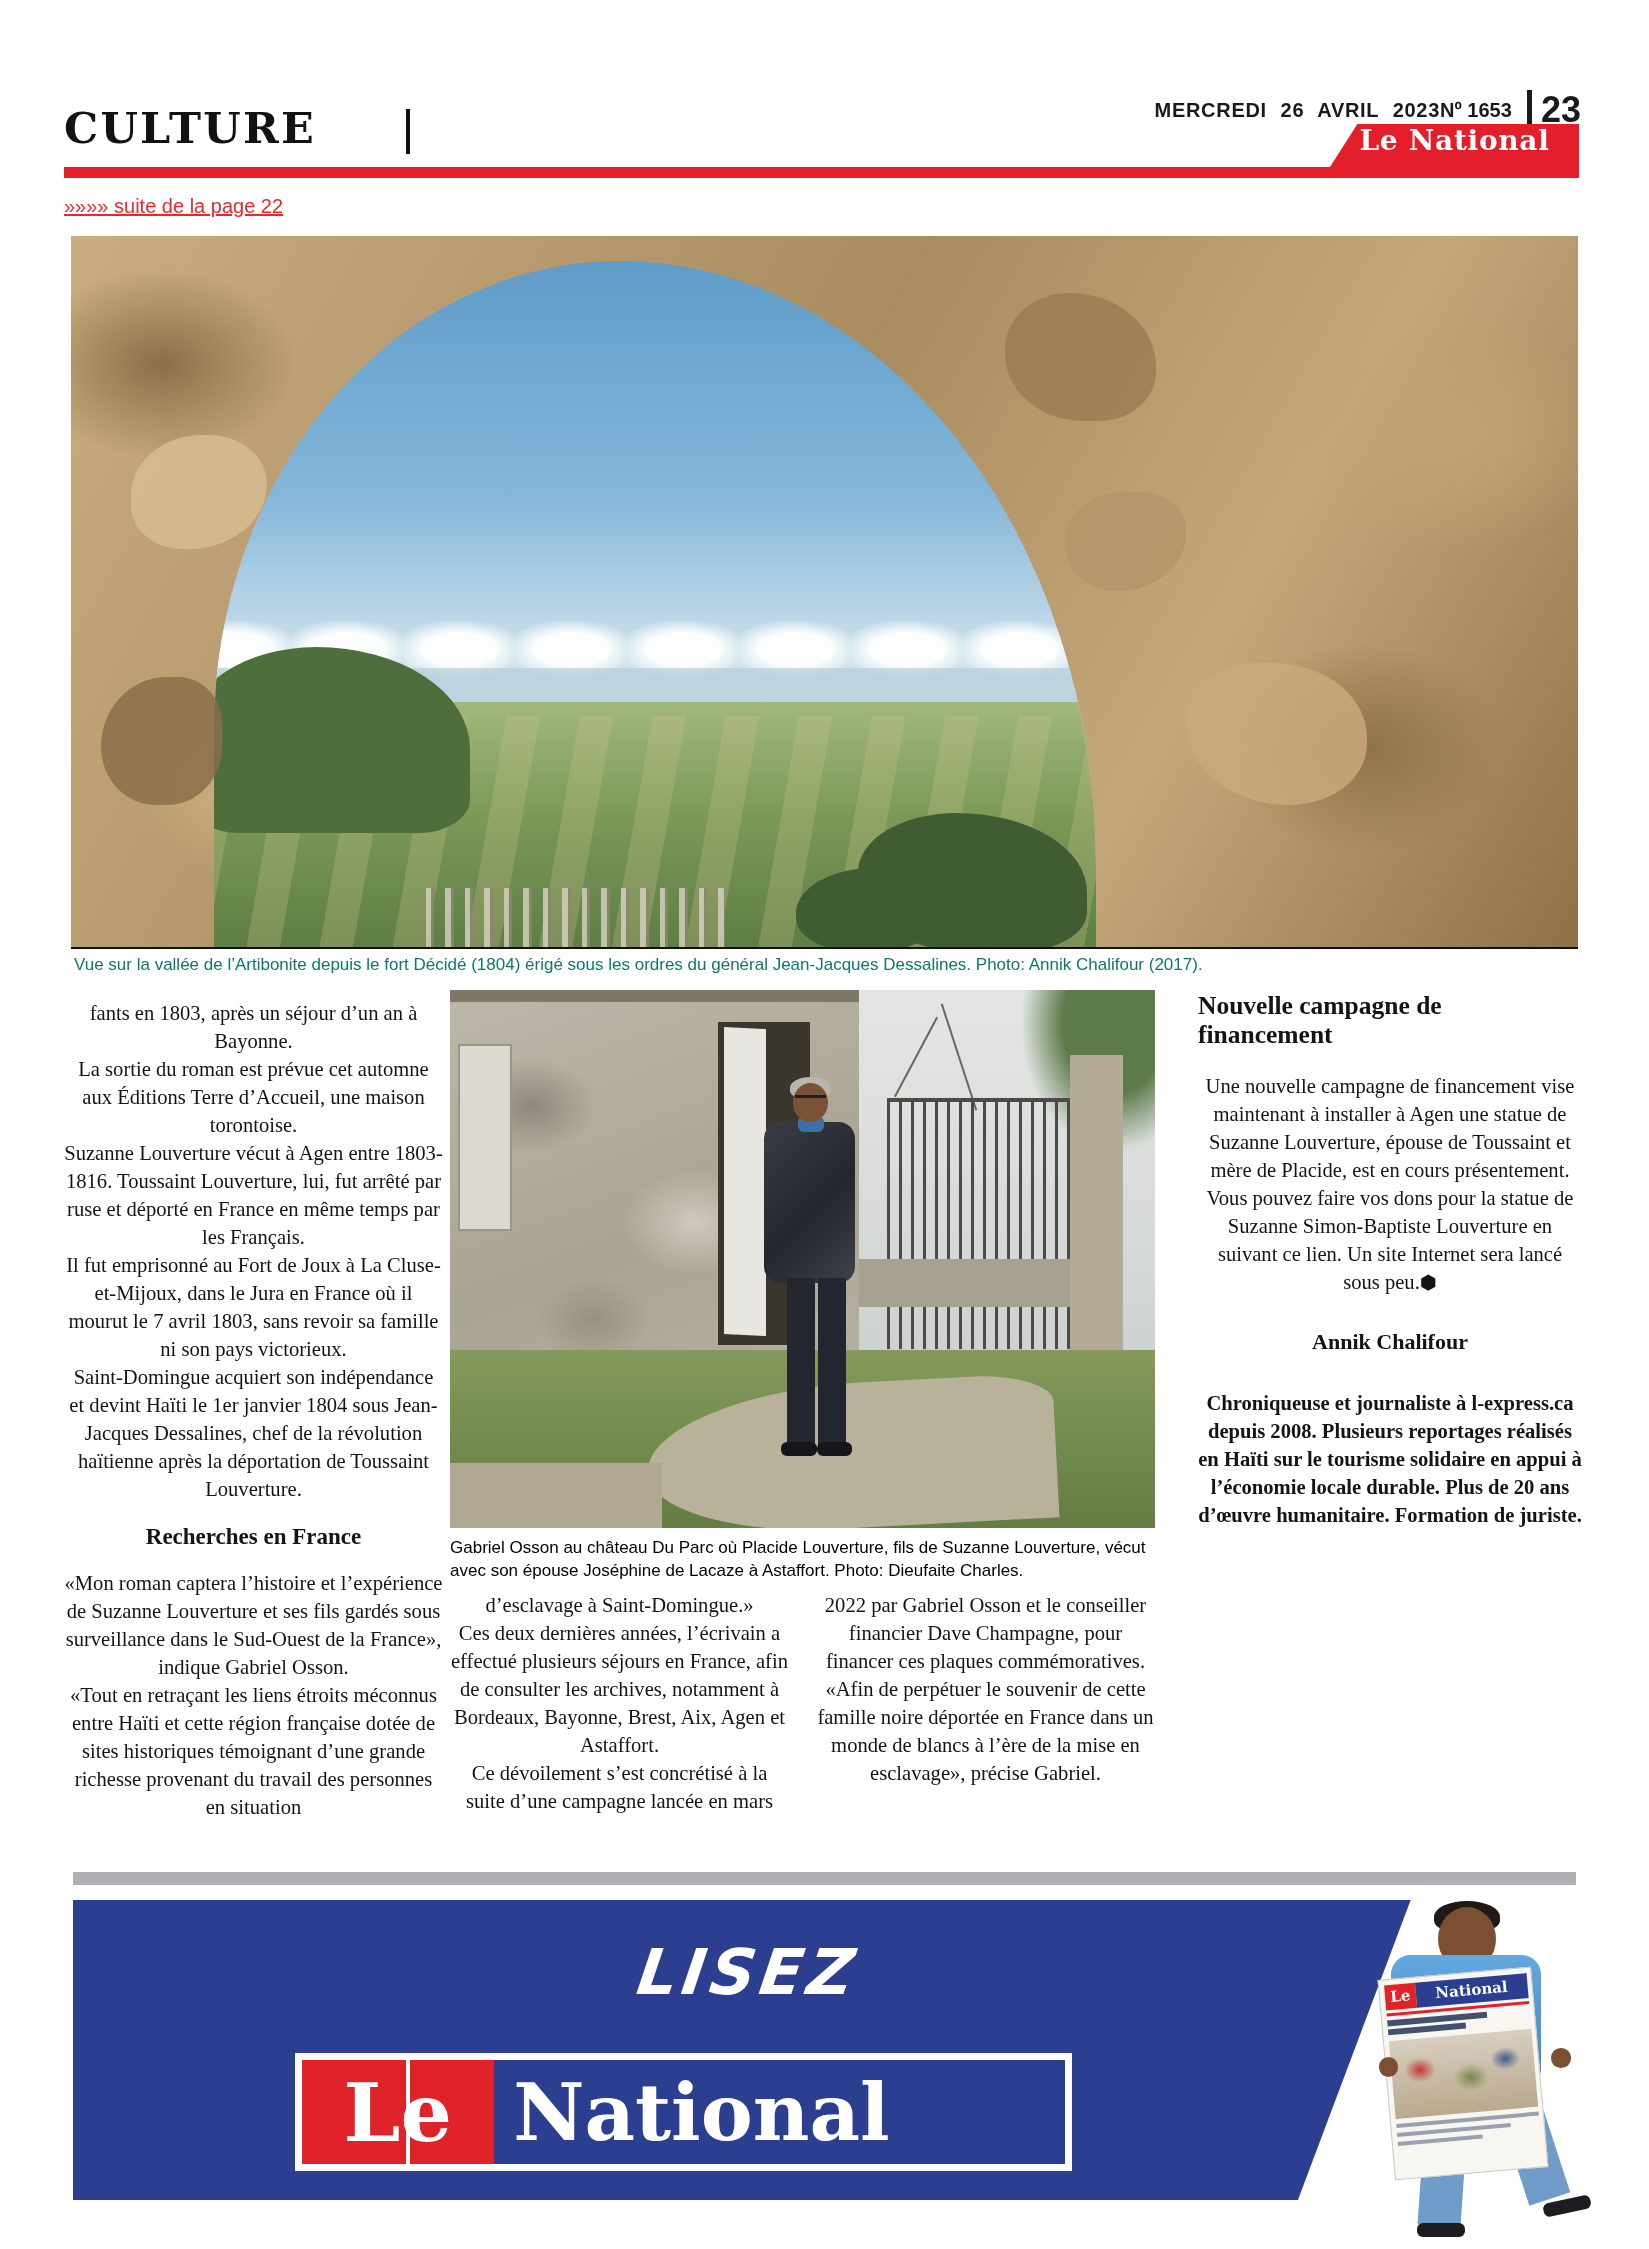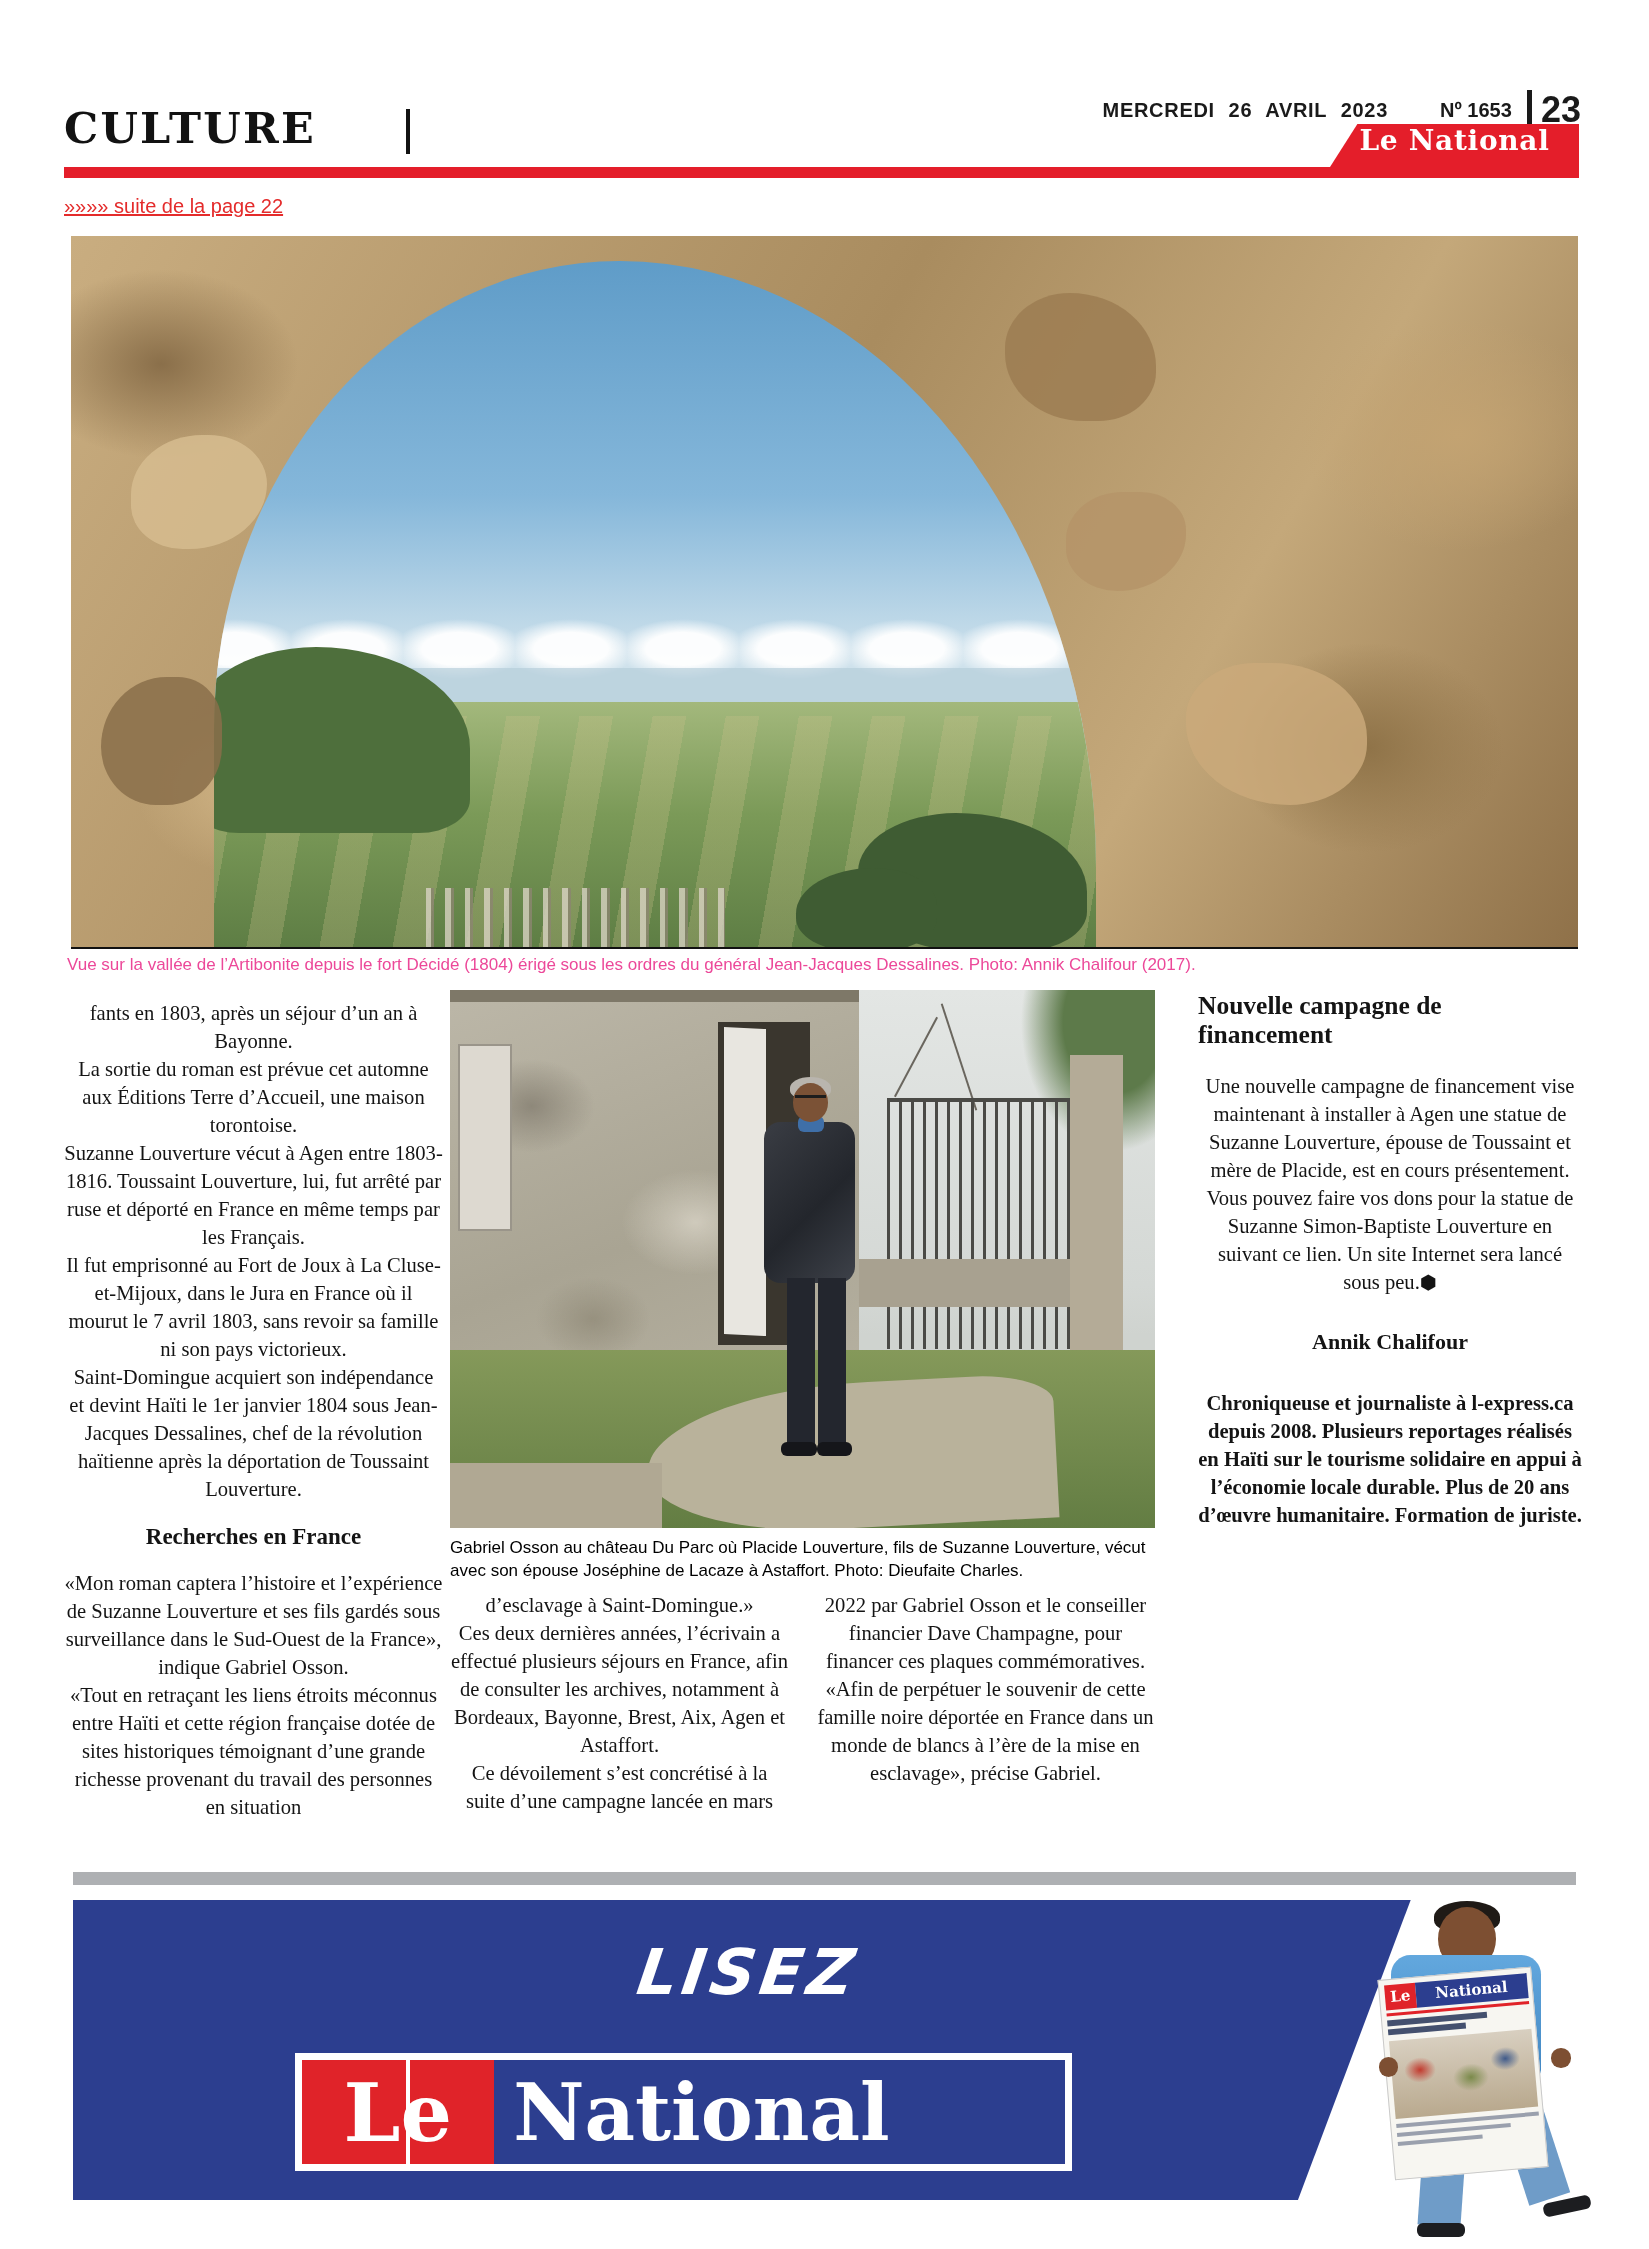--- a/index.html
+++ b/index.html
@@ -6,21 +6,21 @@
   .page{position:relative;width:1650px;height:2250px;background:#ffffff;overflow:hidden;
         font-family:"Liberation Serif","DejaVu Serif",serif;color:#111;}
 
   
   .culture{position:absolute;left:64px;top:103px;font-family:"DejaVu Serif","Liberation Serif",serif;
            font-weight:800;font-size:43px;letter-spacing:2.2px;color:#121212;}
   .hdr-divider{position:absolute;left:406px;top:109px;width:3.7px;height:45px;background:#121212;}
   .hdr-right{position:absolute;top:90px;right:69px;display:flex;align-items:center;
              font-family:"Liberation Sans","DejaVu Sans",sans-serif;font-weight:bold;color:#1a1a1a;}
   .hdr-date{font-size:20px;letter-spacing:0.7px;word-spacing:7.5px;}
-  .hdr-issue{font-size:20px;margin-left:52px;}
+  .hdr-issue{font-size:20px;}
   .hdr-pagebar{width:5.2px;height:40px;background:#1a1a1a;margin:0 9px 0 15px;}
   .hdr-pagenum{font-size:36px;line-height:1;}
   .masthead-band{position:absolute;left:1330px;top:124px;width:249px;height:43px;background:#e41e2a;
                  clip-path:polygon(11% 0,100% 0,100% 100%,0 100%);display:flex;align-items:flex-start;justify-content:center;}
   .masthead-band span{color:#fff;font-weight:bold;font-size:28px;letter-spacing:0.7px;
                       font-family:"DejaVu Serif","Liberation Serif",serif;}
   .red-rule{position:absolute;left:64px;top:167px;width:1515px;height:11.2px;background:#e41e2a;}
   .suite{position:absolute;left:64px;top:195px;font-family:"Liberation Sans","DejaVu Sans",sans-serif;
          font-size:20px;color:#e42b2b;text-decoration:underline;}
 
@@ -43,22 +43,22 @@
   .haze{position:absolute;left:0;top:59%;width:100%;height:9%;background:#b4ccd8;opacity:.65;}
   .valley{position:absolute;left:0;top:64%;width:100%;height:36%;
           background:linear-gradient(180deg,#a3b87c,#7b9a58 45%,#5d7d44);}
   .fields{position:absolute;left:0;top:66%;width:100%;height:34%;opacity:.5;
           background:repeating-linear-gradient(100deg, rgba(205,193,140,.55) 0 33px, rgba(0,0,0,0) 33px 72px);}
   .hill{position:absolute;left:-3%;top:56%;width:32%;height:27%;background:#4e6f3c;
         border-radius:50% 60% 20% 20%;}
   .tree-clump{position:absolute;background:#3f5c33;}
   .village{position:absolute;left:24%;bottom:0;width:34%;height:9%;opacity:.8;
            background:repeating-linear-gradient(90deg,#d8d2c2 0 5.2px,#8b8570 5.2px 8.2px,rgba(0,0,0,0) 8.2px 19.5px);}
-  .photo-caption{position:absolute;left:67px;top:955px;width:1507px;
-                 font-family:"Liberation Sans","DejaVu Sans",sans-serif;font-size:17px;color:#ec4899;}
+  .photo-caption{position:absolute;left:74px;top:955px;width:1507px;
+                 font-family:"Liberation Sans","DejaVu Sans",sans-serif;font-size:17px;color:#0f766e;}
 
   
   .col{position:absolute;text-align:justify;font-size:20.6px;line-height:28px;color:#141414;}
   .col p{margin:0;text-align:center;}
   .col1{left:64px;top:999px;width:379px;}
   .subhead{font-weight:bold;font-size:23px;margin:19.5px 0 18px 0 !important;text-align:left;}
   .col2a{left:450px;top:1591px;width:339px;}
   .col2b{left:816px;top:1591px;width:339px;}
   .col4{left:1198px;top:991px;width:384px;}
   .col4 h3{margin:0 0 22.5px 0;font-size:25.5px;line-height:1.15;font-weight:bold;text-align:left;}

